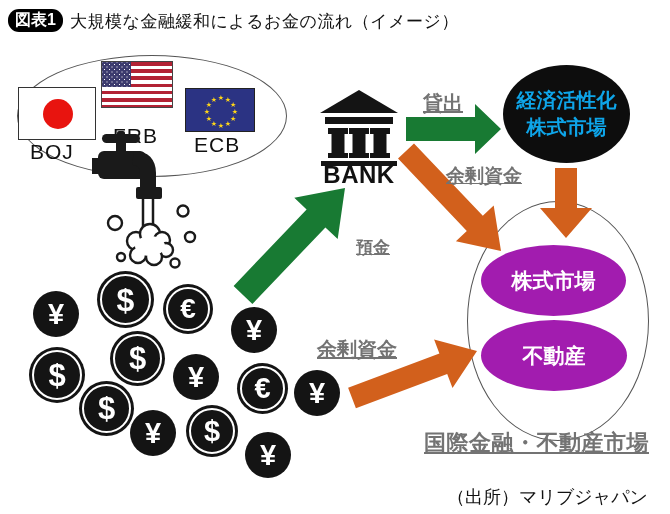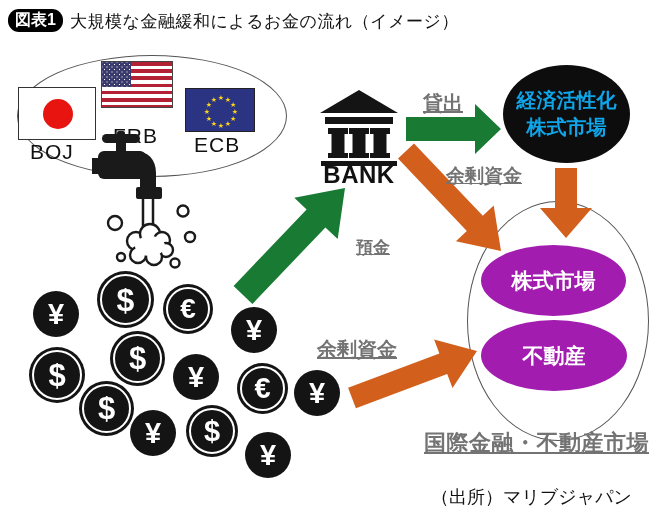--- a/index.html
+++ b/index.html
@@ -45,21 +45,21 @@
     color:#fff;font-size:21px;font-weight:700;}
   .node-stock{left:481px;top:245px;width:145px;height:71px;}
   .node-realestate{left:481px;top:320px;width:146px;height:71px;}
   
   .jp-label{font-weight:700;color:#737373;text-decoration:underline;}
   .lbl-lending{left:423px;top:90px;font-size:20px;}
   .lbl-surplus-top{left:446px;top:163px;font-size:19px;}
   .lbl-deposit{left:356px;top:236px;font-size:17px;}
   .lbl-surplus-bottom{left:317px;top:336px;font-size:20px;}
   .lbl-market-caption{left:424px;top:428px;font-size:22px;letter-spacing:0.5px;}
-  .lbl-source{right:38px;top:485px;font-size:18px;}
+  .lbl-source{right:22px;top:485px;font-size:18px;}
   svg.overlay{position:absolute;left:0;top:0;pointer-events:none;}
 </style>
 </head>
 <body>
 
 <div id="canvas">
 
   <div class="abs fig-tag">図表1</div>
   <div class="abs fig-title">大規模な金融緩和によるお金の流れ（イメージ）</div>
 

